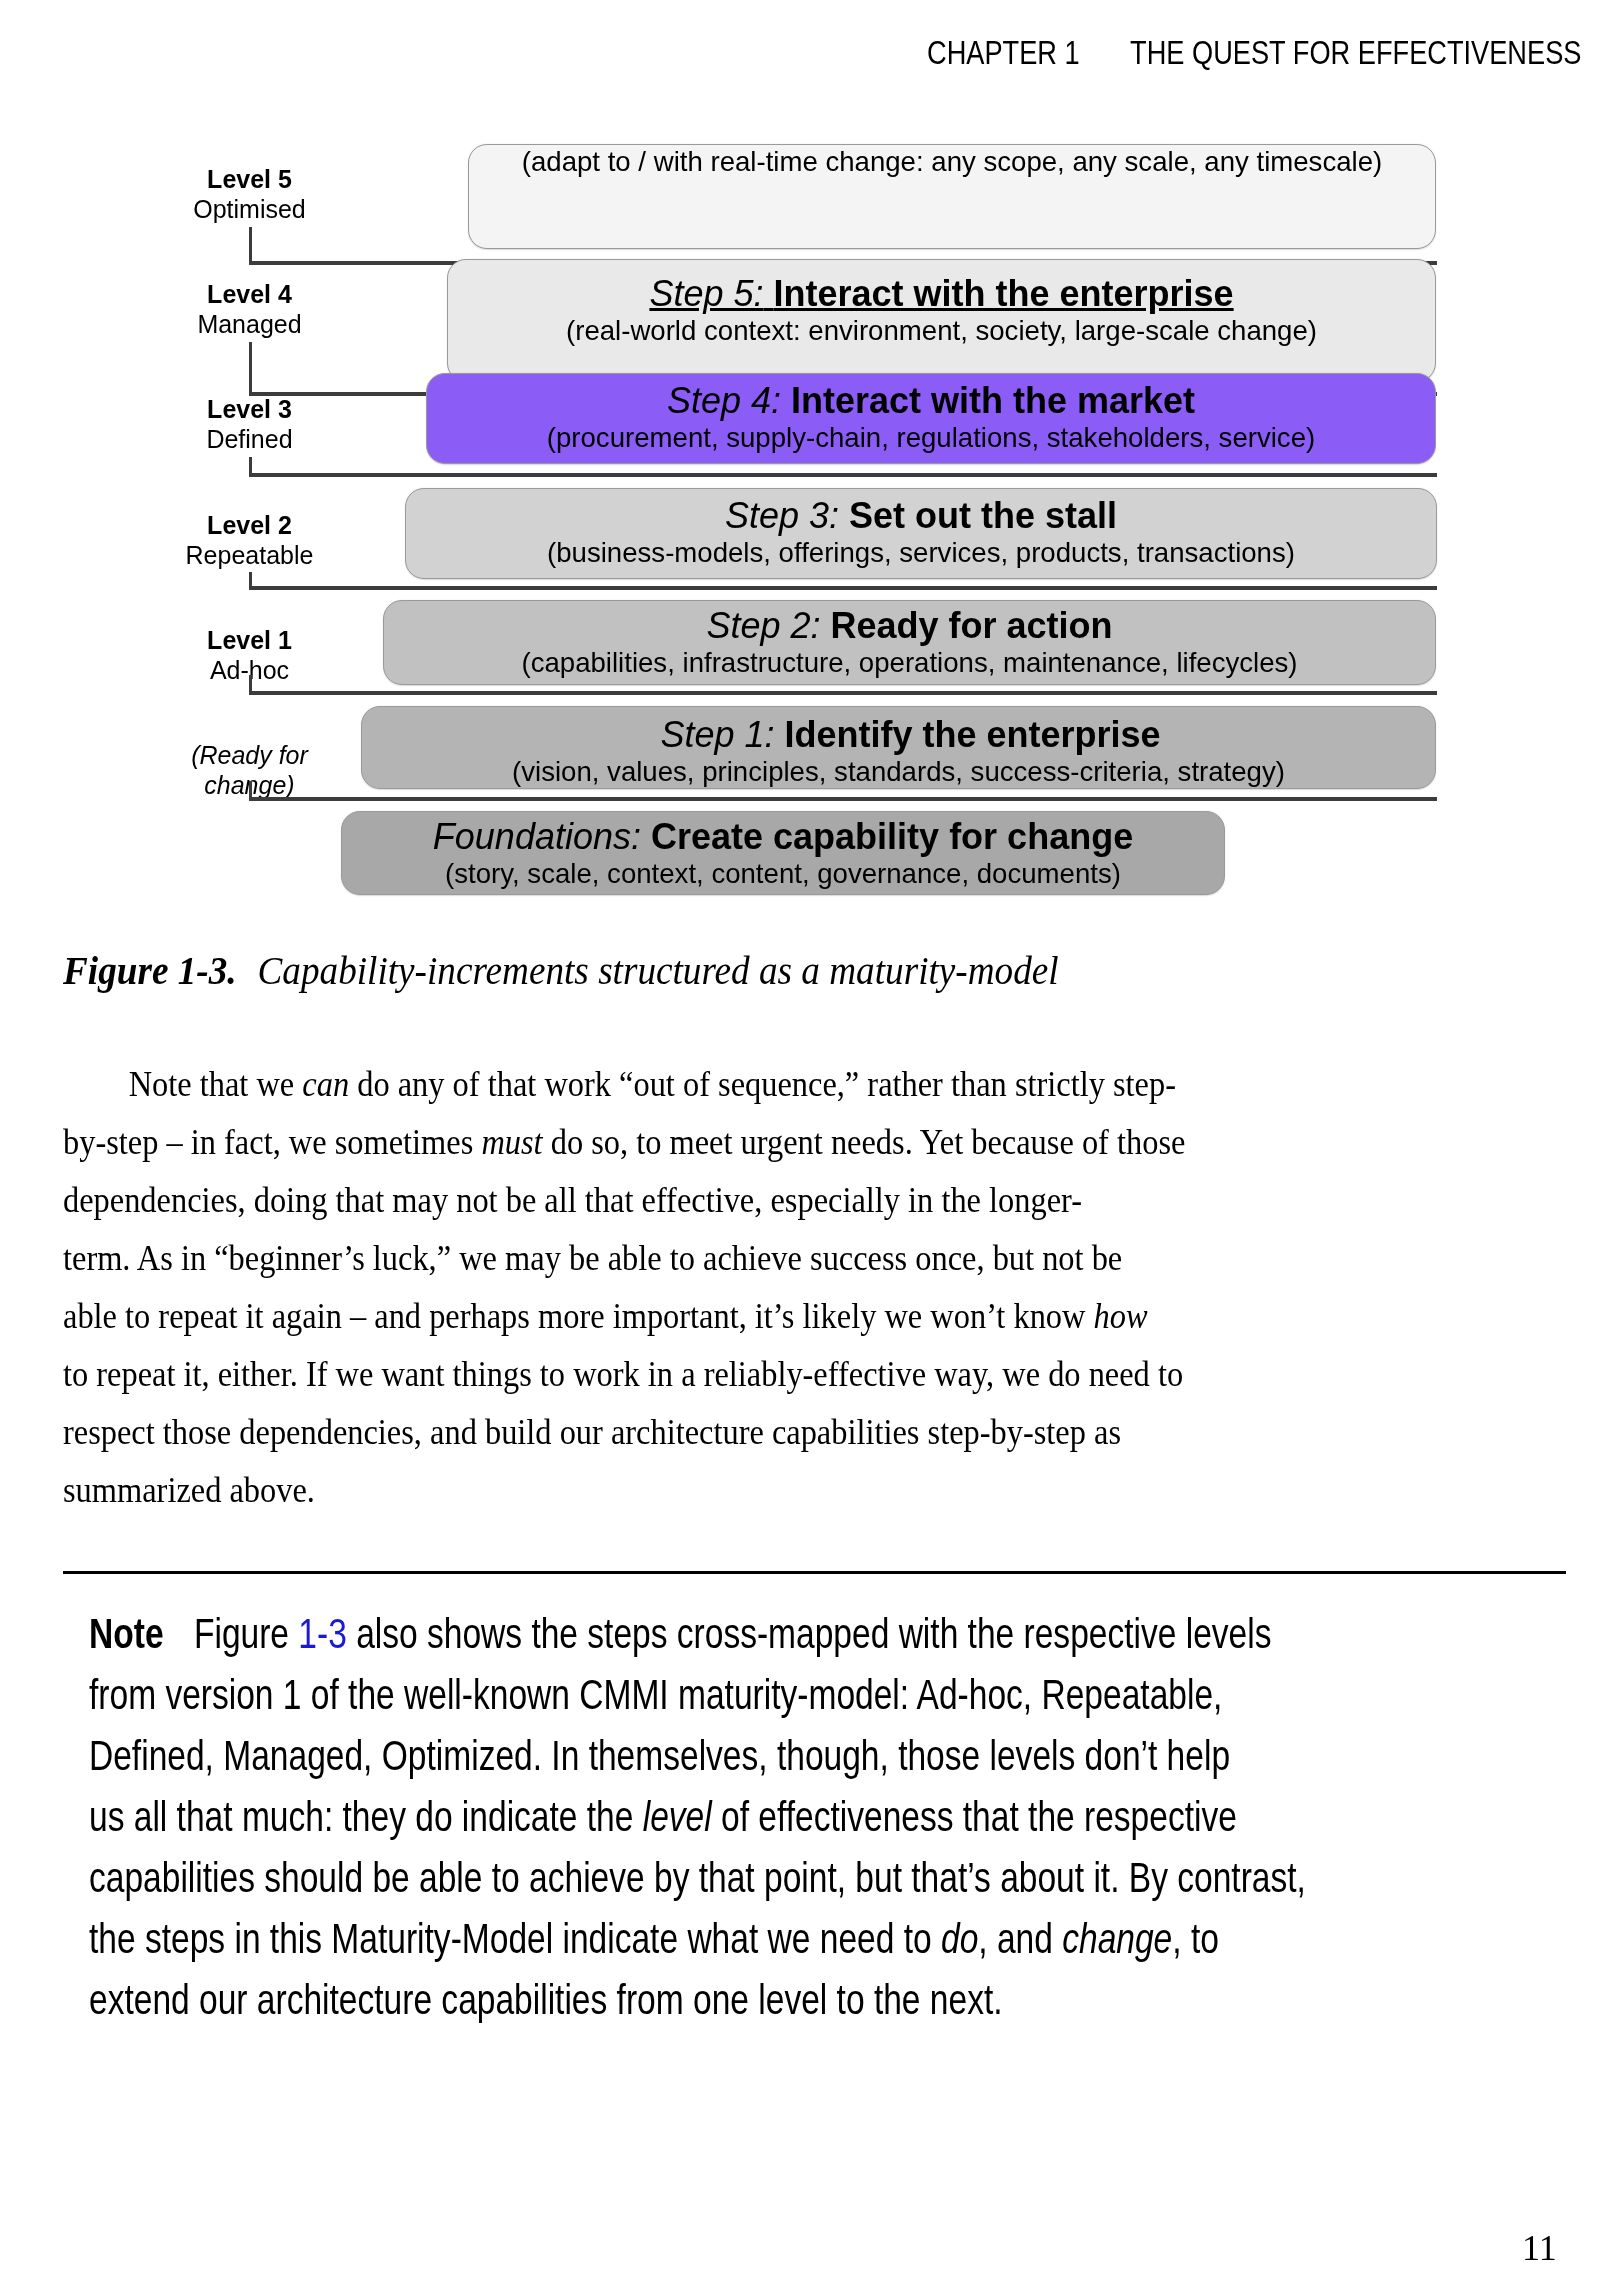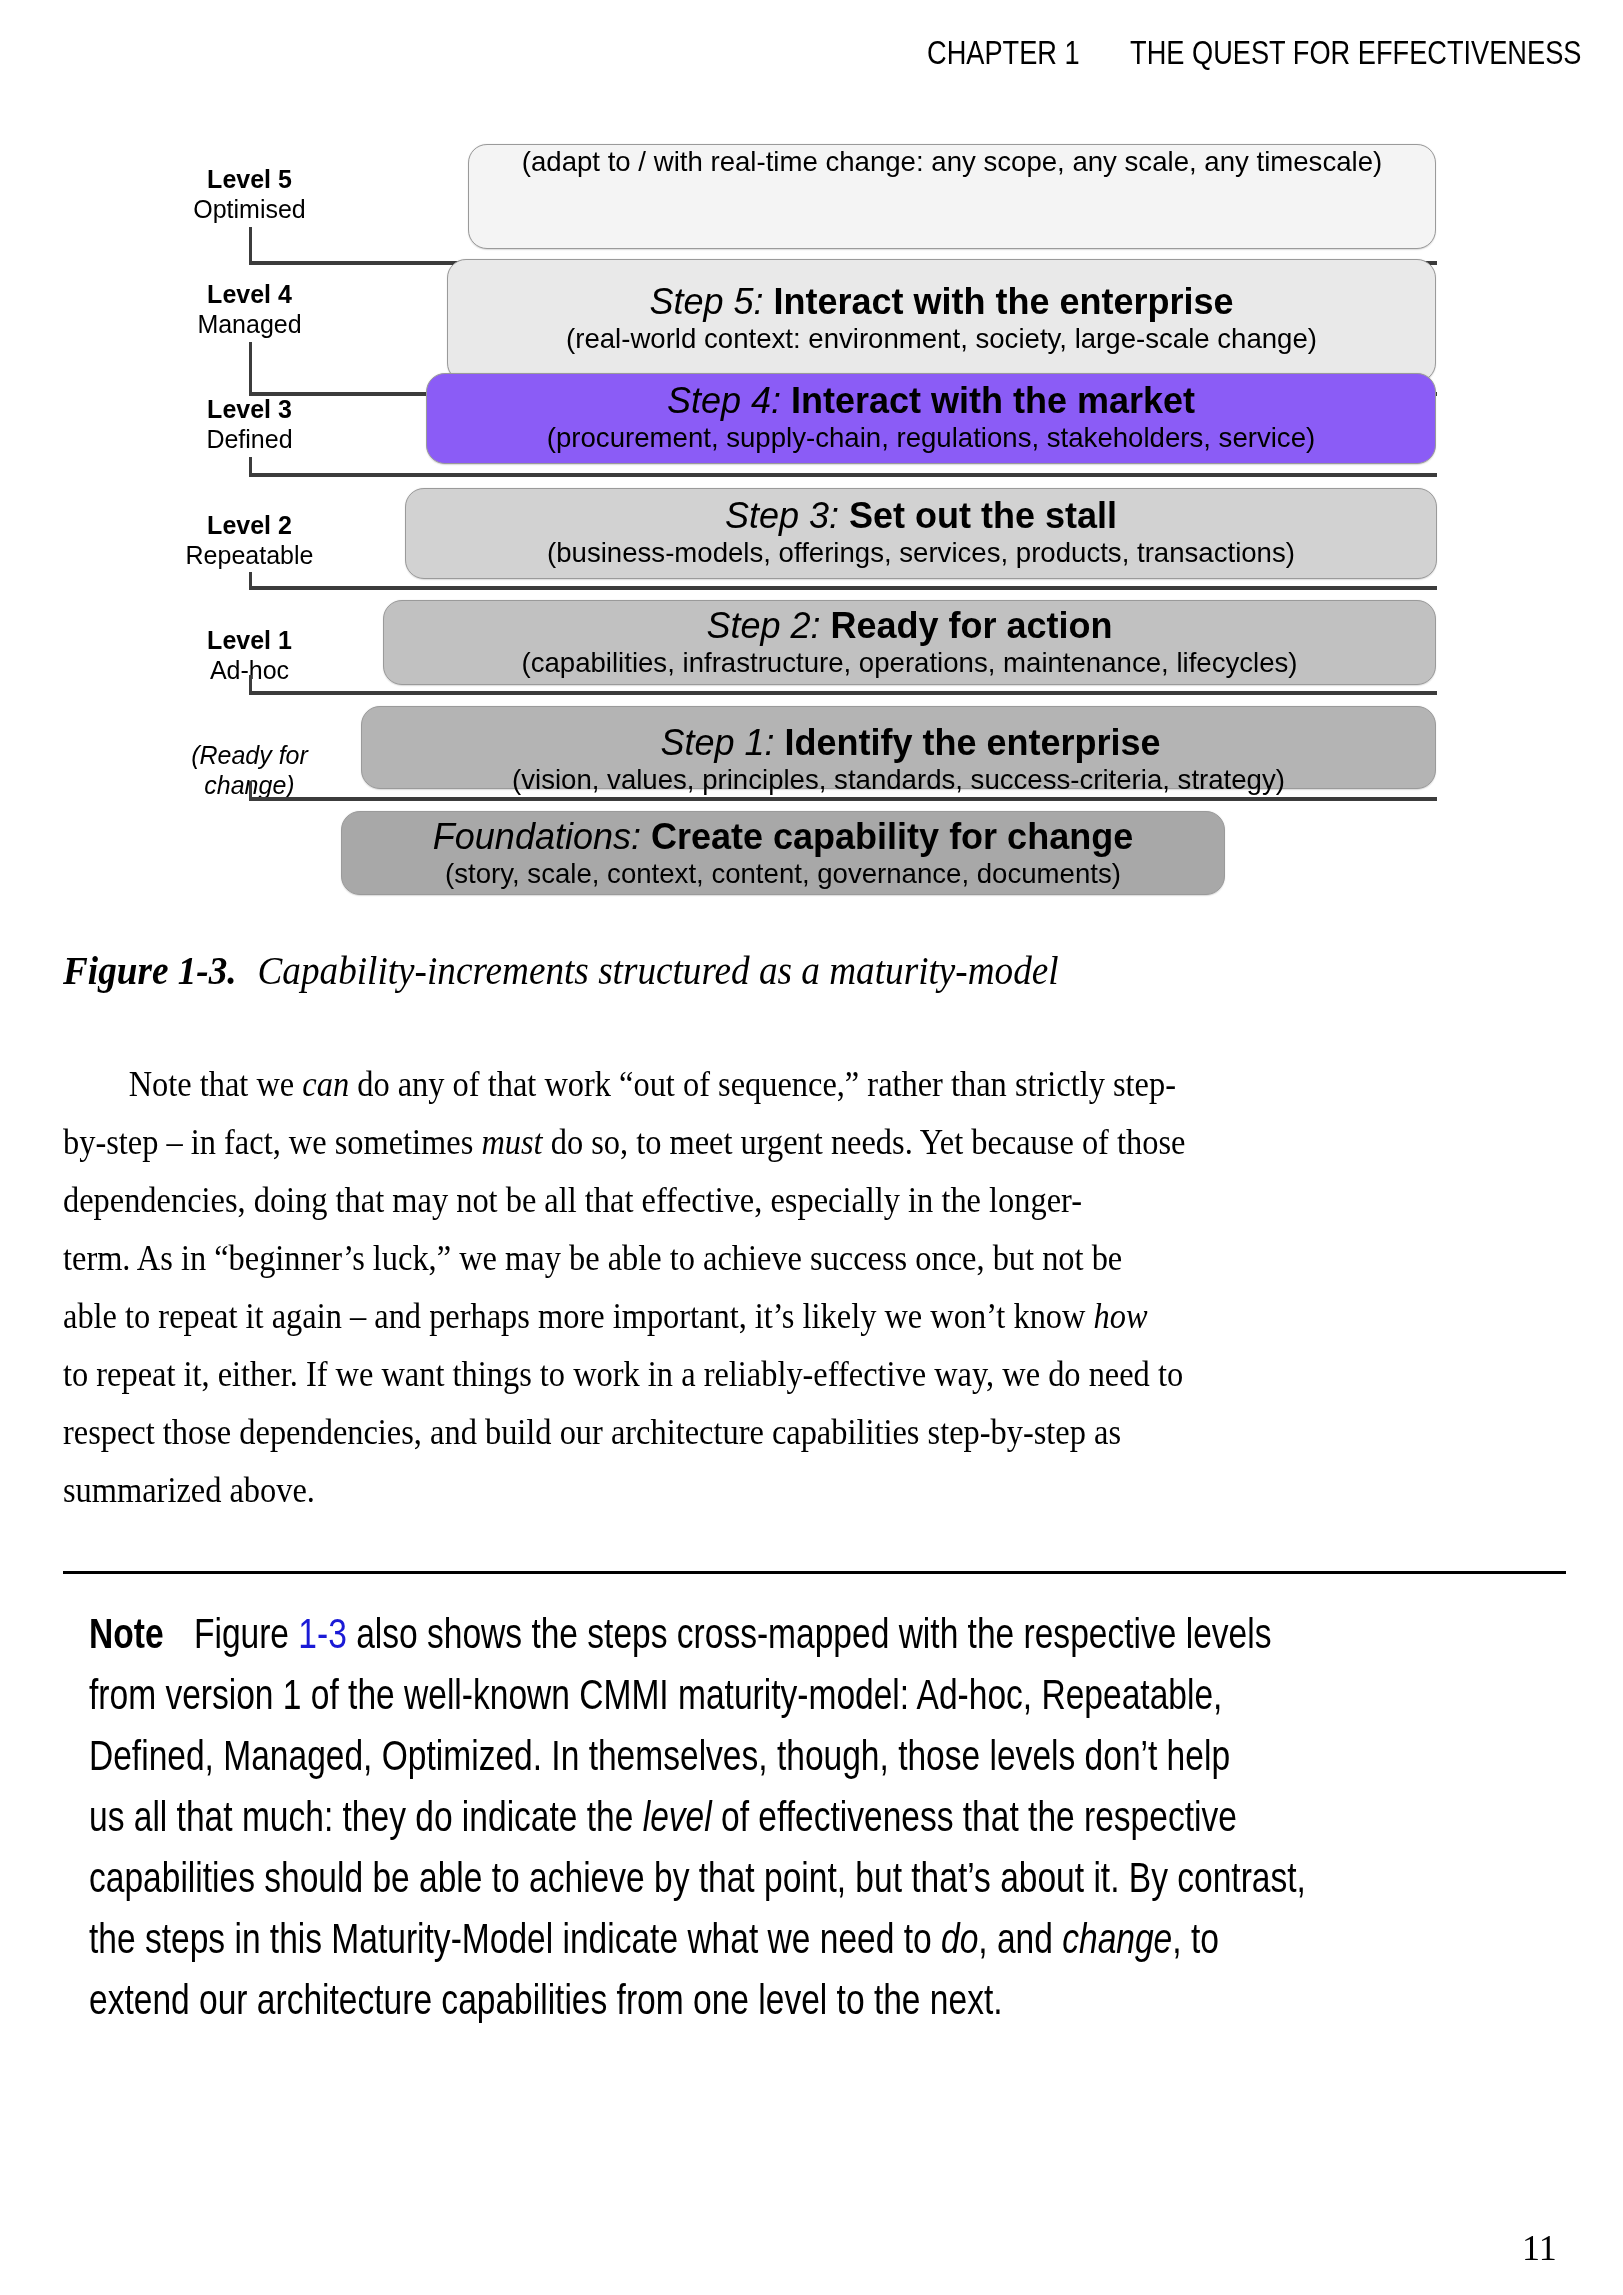--- a/index.html
+++ b/index.html
@@ -113,37 +113,37 @@
   <div class="bracket" style="left:249px; top:326px; width:1188px; height:54px;"></div>
   <div class="bracket" style="left:249px; top:441px; width:1188px; height:20px;"></div>
   <div class="bracket" style="left:249px; top:556px; width:1188px; height:17.5px;"></div>
   <div class="bracket" style="left:249px; top:659px; width:1188px; height:20px;"></div>
   <div class="bracket" style="left:249px; top:765px; width:1188px; height:20px;"></div>
 
   <div class="step-box" style="left:468px; top:128px; width:968px; height:105px; background:#f4f4f4;">
     <div class="sub">(adapt to / with real-time change: any scope, any scale, any timescale)</div>
   </div>
   <div class="step-box" style="left:447px; top:243px; width:989px; height:123px; background:#e9e9e9;">
-    <div class="title" style="margin-top:21px;"><span class="kind">Step 5:</span> <span class="name">Interact with the enterprise</span></div>
+    <div class="title" style="margin-top:13px;text-decoration:underline;"><span class="kind">Step 5:</span> <span class="name">Interact with the enterprise</span></div>
     <div class="sub">(real-world context: environment, society, large-scale change)</div>
   </div>
   <div class="step-box" style="left:426px; top:357px; width:1010px; height:91px; background:#8b5cf6;">
     <div class="title" style="margin-top:6.3px;"><span class="kind">Step 4:</span> <span class="name">Interact with the market</span></div>
     <div class="sub">(procurement, supply-chain, regulations, stakeholders, service)</div>
   </div>
   <div class="step-box" style="left:405px; top:472px; width:1032px; height:91px; background:#d2d2d2;">
     <div class="title" style="margin-top:6.3px;"><span class="kind">Step 3:</span> <span class="name">Set out the stall</span></div>
     <div class="sub">(business-models, offerings, services, products, transactions)</div>
   </div>
   <div class="step-box" style="left:383px; top:584px; width:1053px; height:85px; background:#c1c1c1;">
     <div class="title" style="margin-top:3.8px;"><span class="kind">Step 2:</span> <span class="name">Ready for action</span></div>
     <div class="sub">(capabilities, infrastructure, operations, maintenance, lifecycles)</div>
   </div>
   <div class="step-box" style="left:361px; top:690px; width:1075px; height:83px; background:#b4b4b4;">
-    <div class="title" style="margin-top:15px;padding-left:24px;"><span class="kind">Step 1:</span> <span class="name">Identify the enterprise</span></div>
+    <div class="title" style="margin-top:7px;padding-left:24px;"><span class="kind">Step 1:</span> <span class="name">Identify the enterprise</span></div>
     <div class="sub">(vision, values, principles, standards, success-criteria, strategy)</div>
   </div>
   <div class="step-box" style="left:341px; top:795px; width:884px; height:84px; background:#a8a8a8;">
     <div class="title" style="margin-top:3.8px;"><span class="kind">Foundations:</span> <span class="name">Create capability for change</span></div>
     <div class="sub">(story, scale, context, content, governance, documents)</div>
   </div>
 </div>
 
 <div class="caption">
   <span class="fig-no">Figure 1-3.</span><span class="sep"></span><span>Capability-increments structured as a maturity-model</span>

